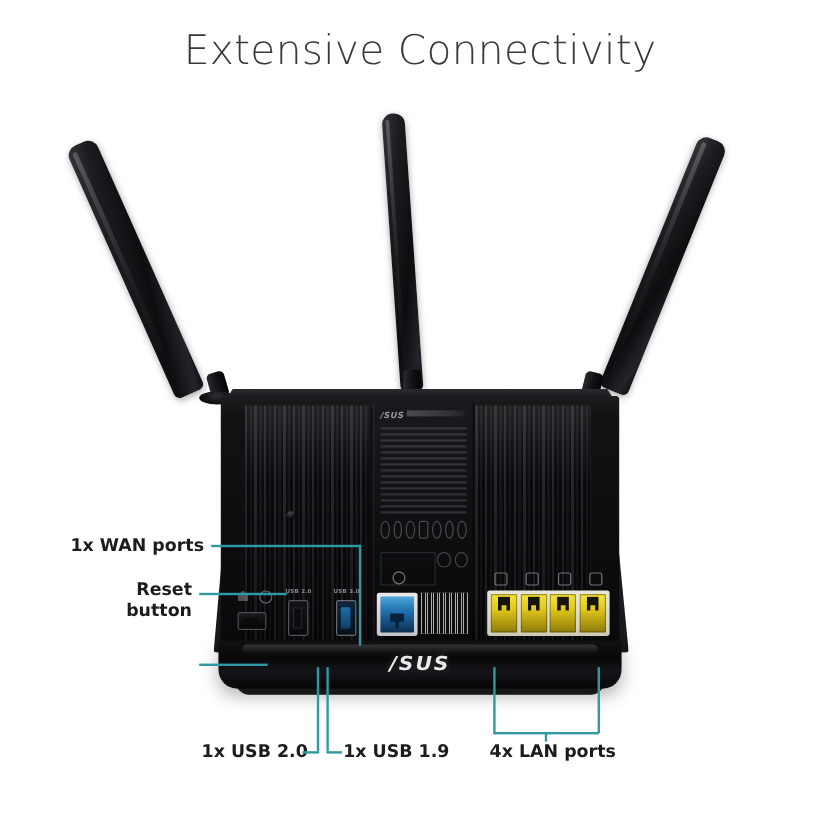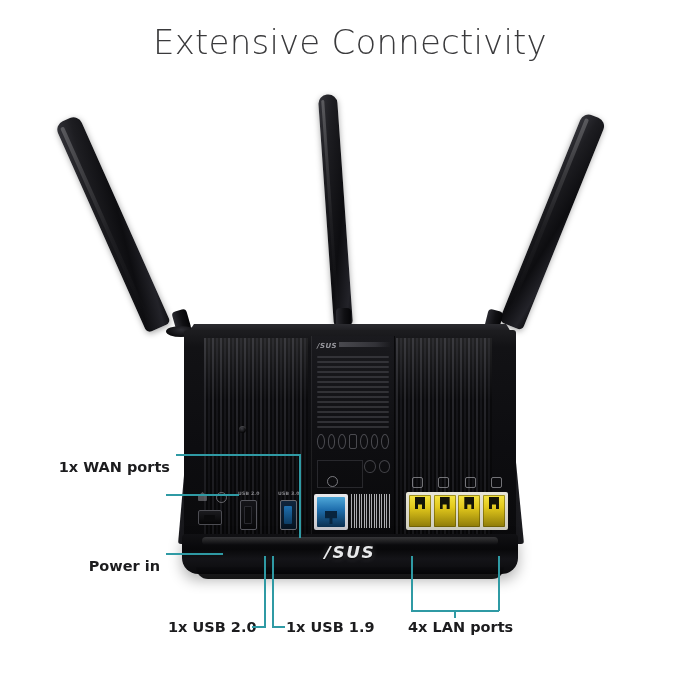--- a/index.html
+++ b/index.html
@@ -27,21 +27,21 @@
   
   .callout{
     position:absolute;
     font-family:"DejaVu Sans", sans-serif;
     font-weight:700;
     font-size:14.5px;
     color:#1c1c1e;
     white-space:nowrap;
     line-height:1.18;
   }
-  .callout.r{text-align:right;margin-top:12px;}
+  .callout.r{text-align:right;}
   .callout.l{text-align:left;}
 
   
   .lead{position:absolute;background:#2f9aa4;}
   .lead.h{height:1.6px;}
   .lead.v{width:1.6px;}
 
   
   #router{position:absolute;left:168px;top:312px;width:364px;height:270px;}
 
@@ -414,25 +414,26 @@
     <div class="base-foot"></div>
     <div class="asus-logo">/SUS</div>
   </div>
 
   <div class="callout r" style="left:0;top:447px;width:170px;">
     <div>1x WAN ports</div>
   </div>
   <div class="lead h" style="left:176px;top:454px;width:124px;"></div>
   <div class="lead v" style="left:299px;top:454px;height:84px;"></div>
 
+  <div class="callout r" style="left:0;top:484px;width:160px;">
+    <div>Reset</div>
+    <div>button</div>
+  </div>
   <div class="lead h" style="left:166px;top:494px;width:73px;"></div>
 
-  <div class="callout r" style="left:0;top:546px;width:160px;">
-    <div>Power in</div>
-  </div>
   <div class="lead h" style="left:166px;top:553px;width:57px;"></div>
 
   <div class="callout l" style="left:168px;top:619px;">
     <div>1x USB 2.0</div>
   </div>
   <div class="lead h" style="left:252px;top:626px;width:14px;"></div>
   <div class="lead v" style="left:264px;top:556px;height:70px;"></div>
 
   <div class="callout l" style="left:286px;top:619px;">
     <div>1x USB 1.9</div>

